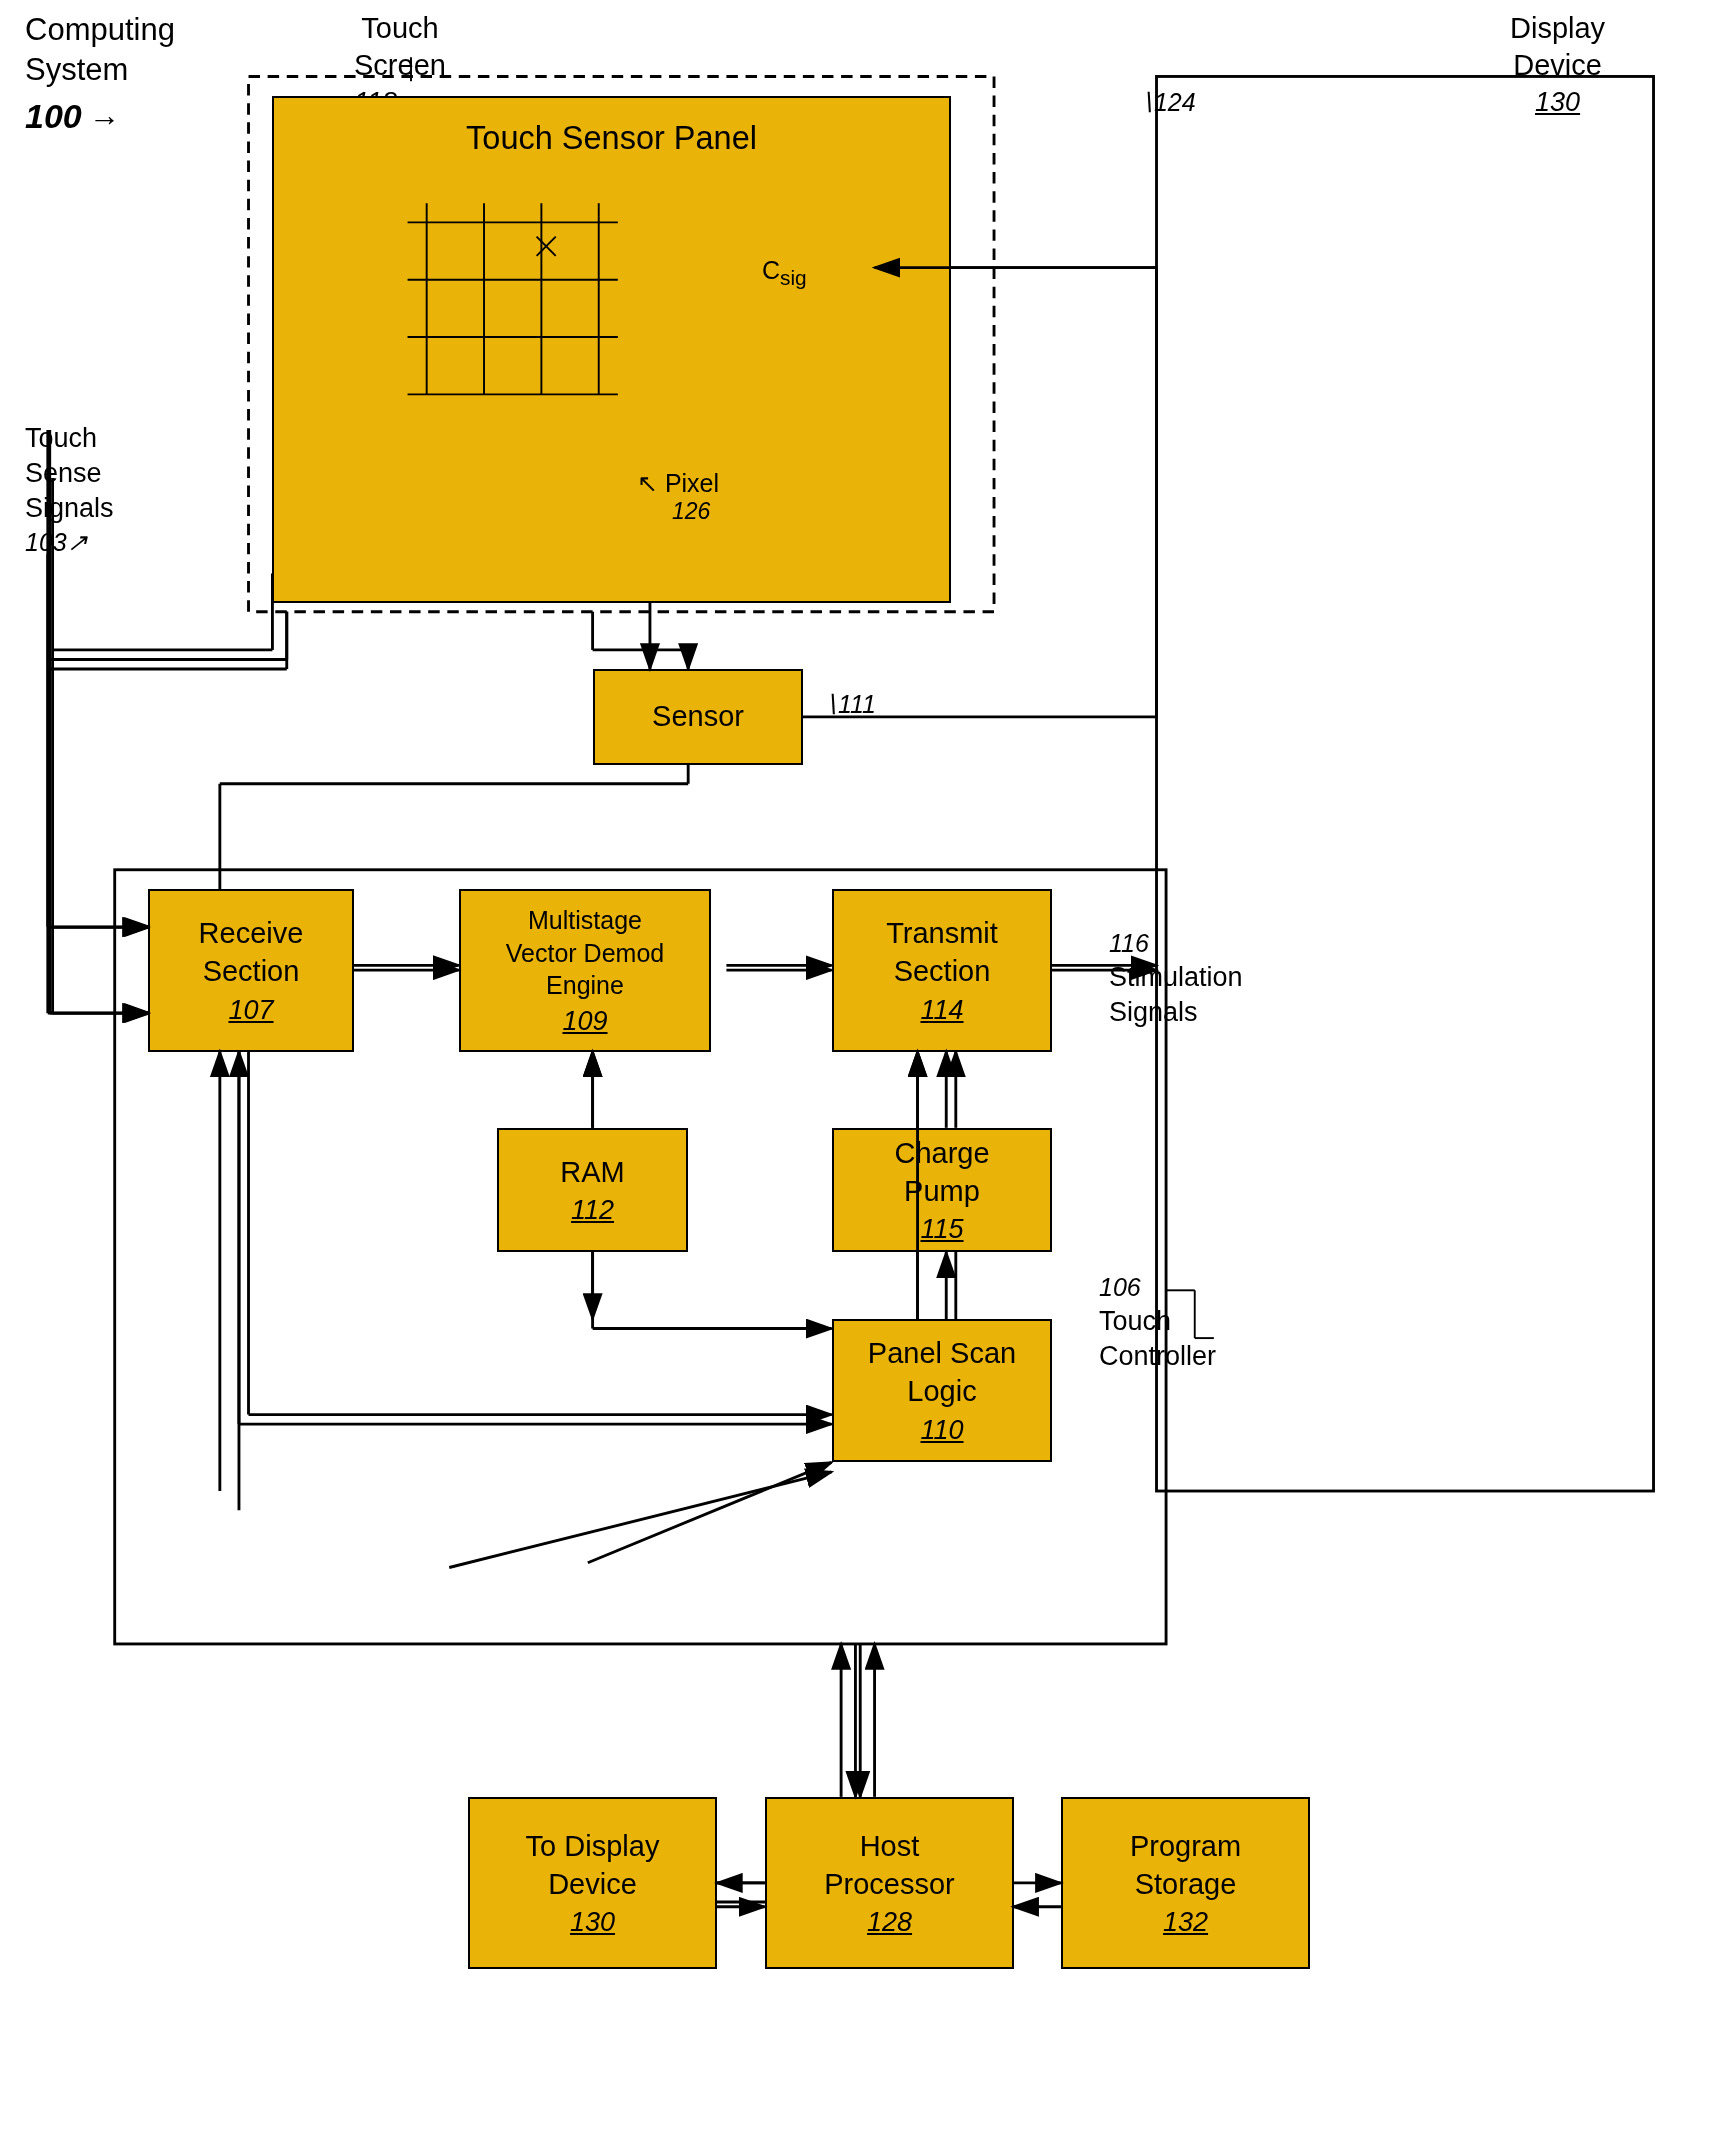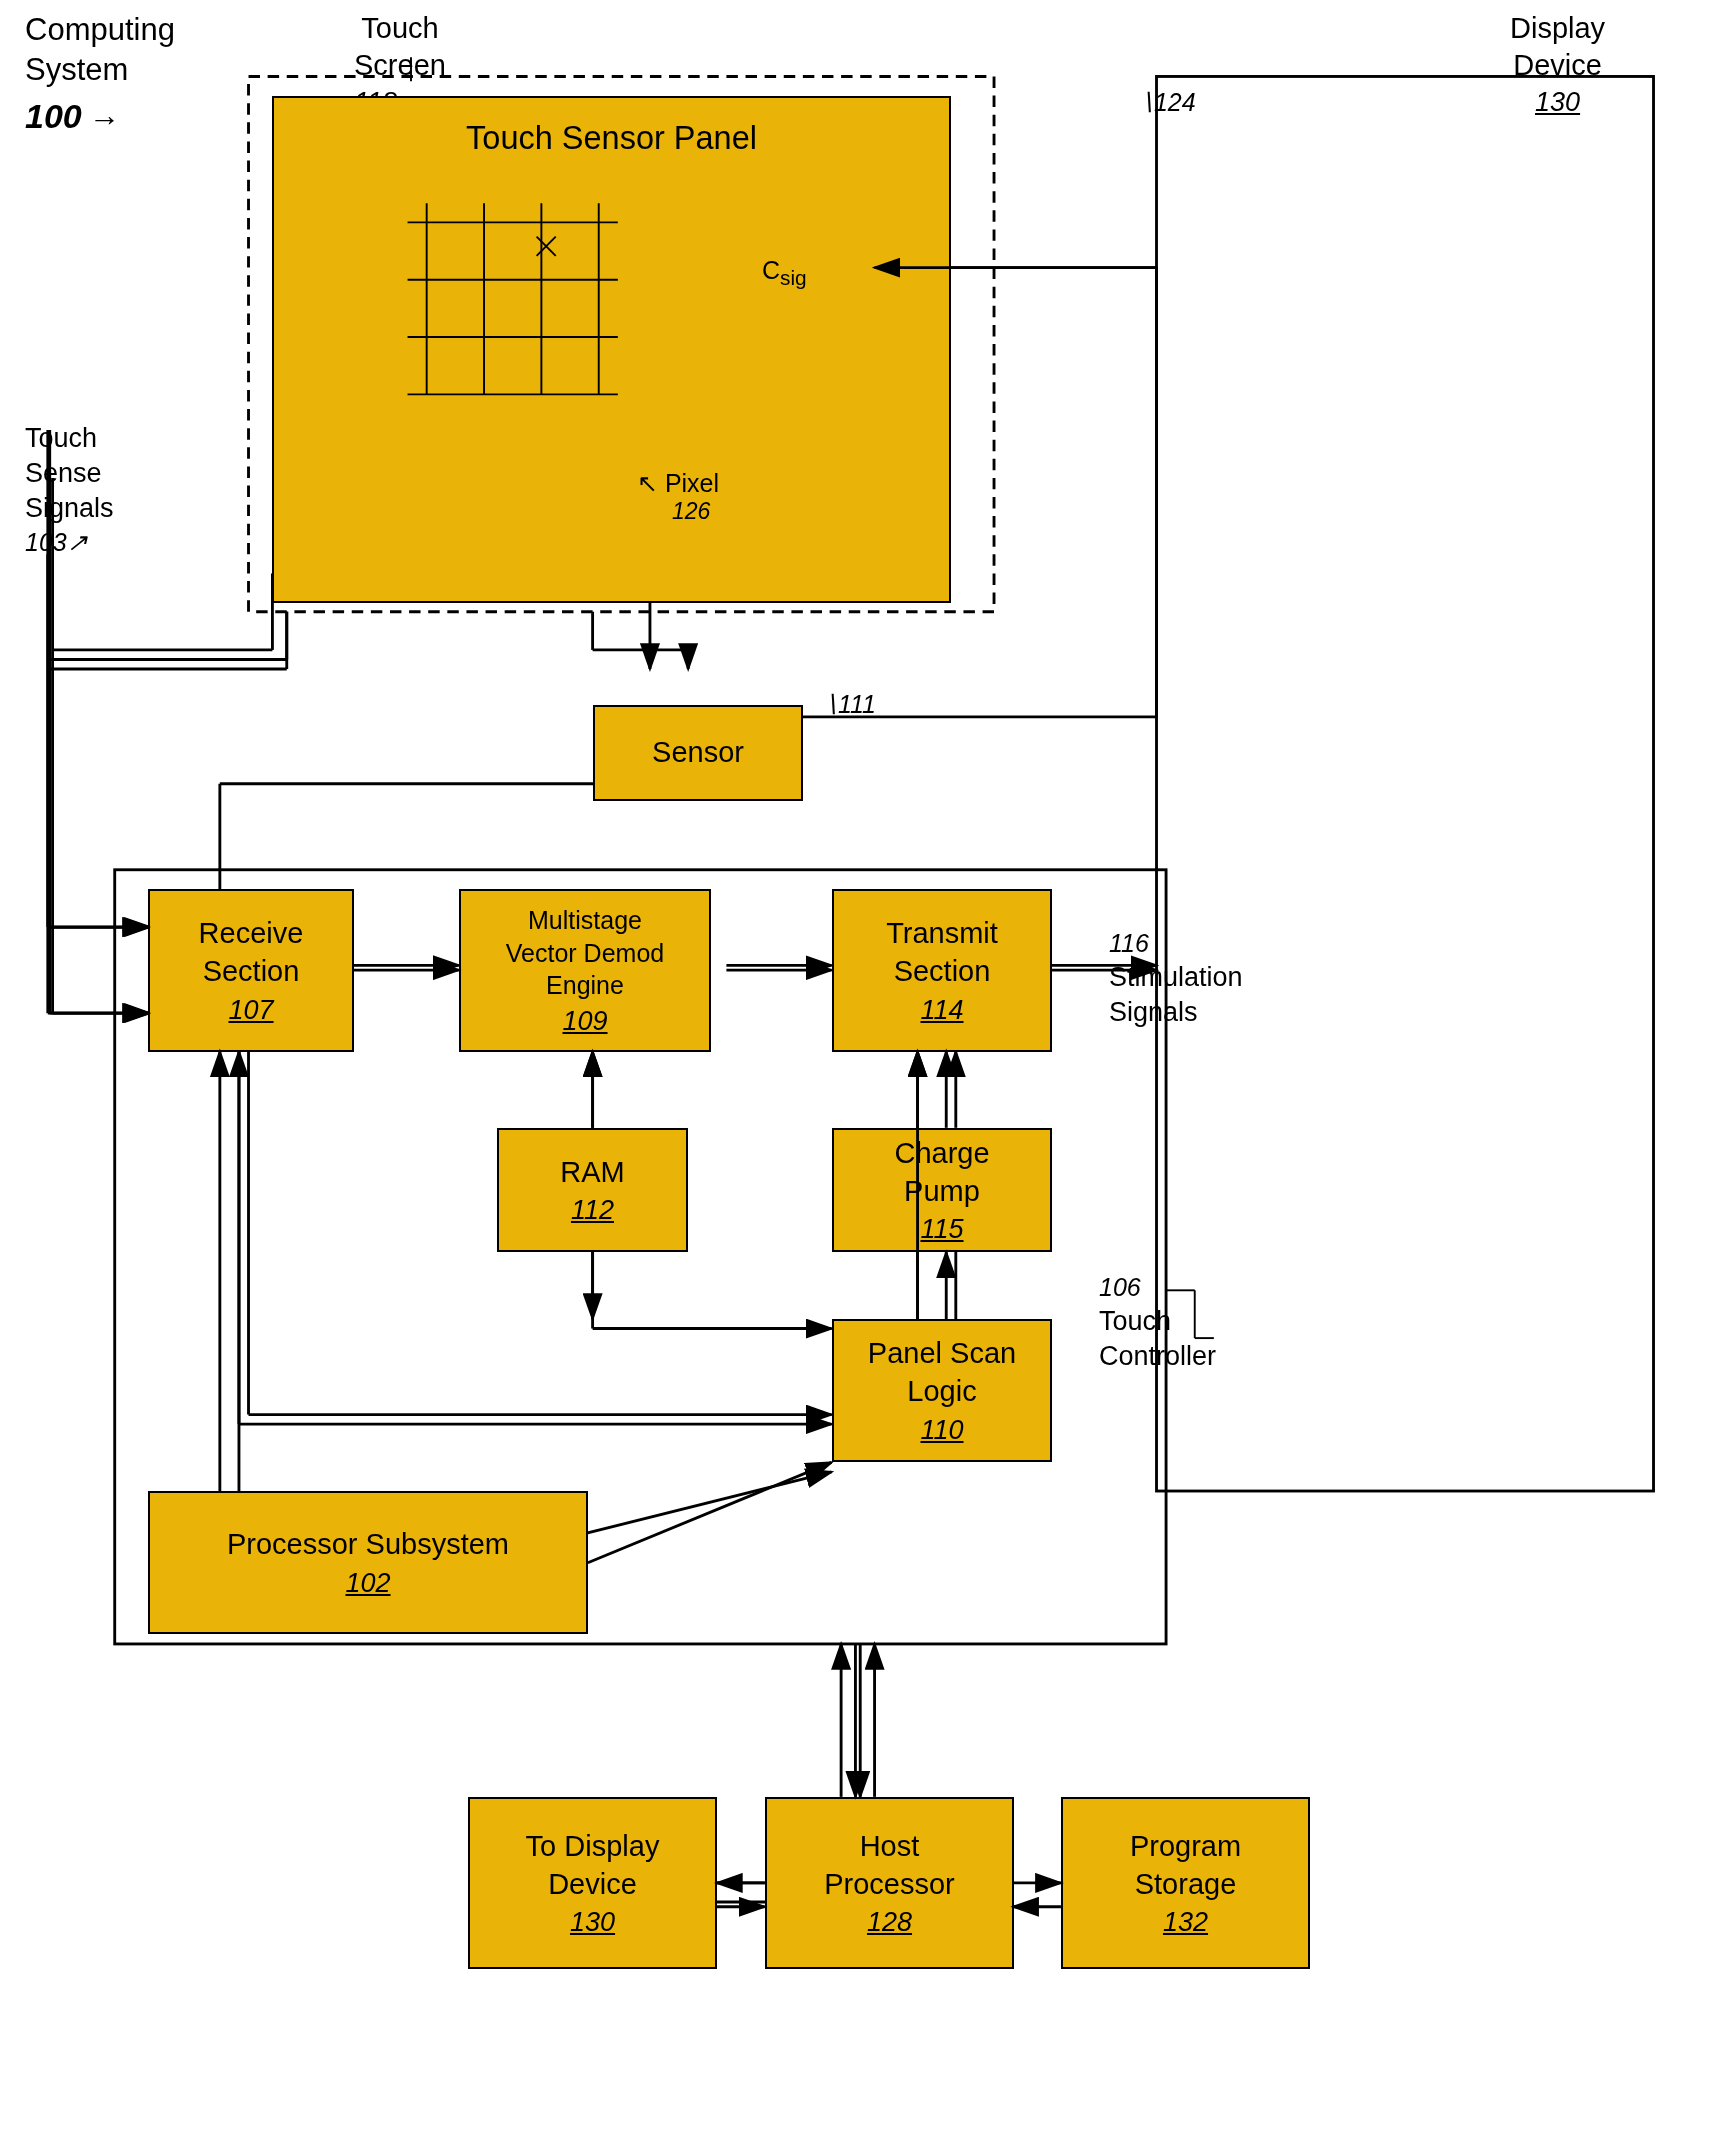--- a/index.html
+++ b/index.html
@@ -205,21 +205,21 @@
     </svg>
 
     <div style="position:absolute; top:158px; left:488px; font-size:25px;">C<sub>sig</sub></div>
 
     <div style="position:absolute; bottom:76px; left:363px; font-size:25px; text-align:left;">
       <div style="font-size:25px;">↖ Pixel</div>
       <div style="font-style:italic; font-size:23px; margin-left:35px;">126</div>
     </div>
   </div>
 
-  <div class="box" style="left:593px; top:669px; width:210px; height:96px;margin-top:36px;">
+  <div class="box" style="left:593px; top:669px; width:210px; height:96px;">
     <div class="box-title">Sensor</div>
   </div>
   <div class="label label-italic" style="left:822px; top:688px; font-size:25px;">∖111</div>
 
   <div class="label" style="left:25px; top:421px; font-size:27px;">
     <div>Touch</div>
     <div>Sense</div>
     <div>Signals</div>
     <div style="font-style:italic; font-size:25px;">103↗</div>
   </div>
@@ -253,24 +253,20 @@
   <div class="box" style="left:832px; top:1128px; width:220px; height:124px;">
     <div class="box-title">Charge<br>Pump</div>
     <div class="box-num">115</div>
   </div>
 
   <div class="box" style="left:832px; top:1319px; width:220px; height:143px;">
     <div class="box-title">Panel Scan<br>Logic</div>
     <div class="box-num">110</div>
   </div>
 
-  <div class="box" style="left:148px; top:1491px; width:440px; height:143px;">
-    <div class="box-title">Processor Subsystem</div>
-    <div class="box-num">102</div>
-  </div>
 
   <div class="label label-italic" style="left:1109px; top:927px; font-size:25px;">
     <span>116</span>
     <div style="font-style:normal; font-size:27px;">Stimulation</div>
     <div style="font-style:normal; font-size:27px;">Signals</div>
   </div>
 
   <div class="box" style="left:468px; top:1797px; width:249px; height:172px;">
     <div class="box-title">To Display<br>Device</div>
     <div class="box-num">130</div>

